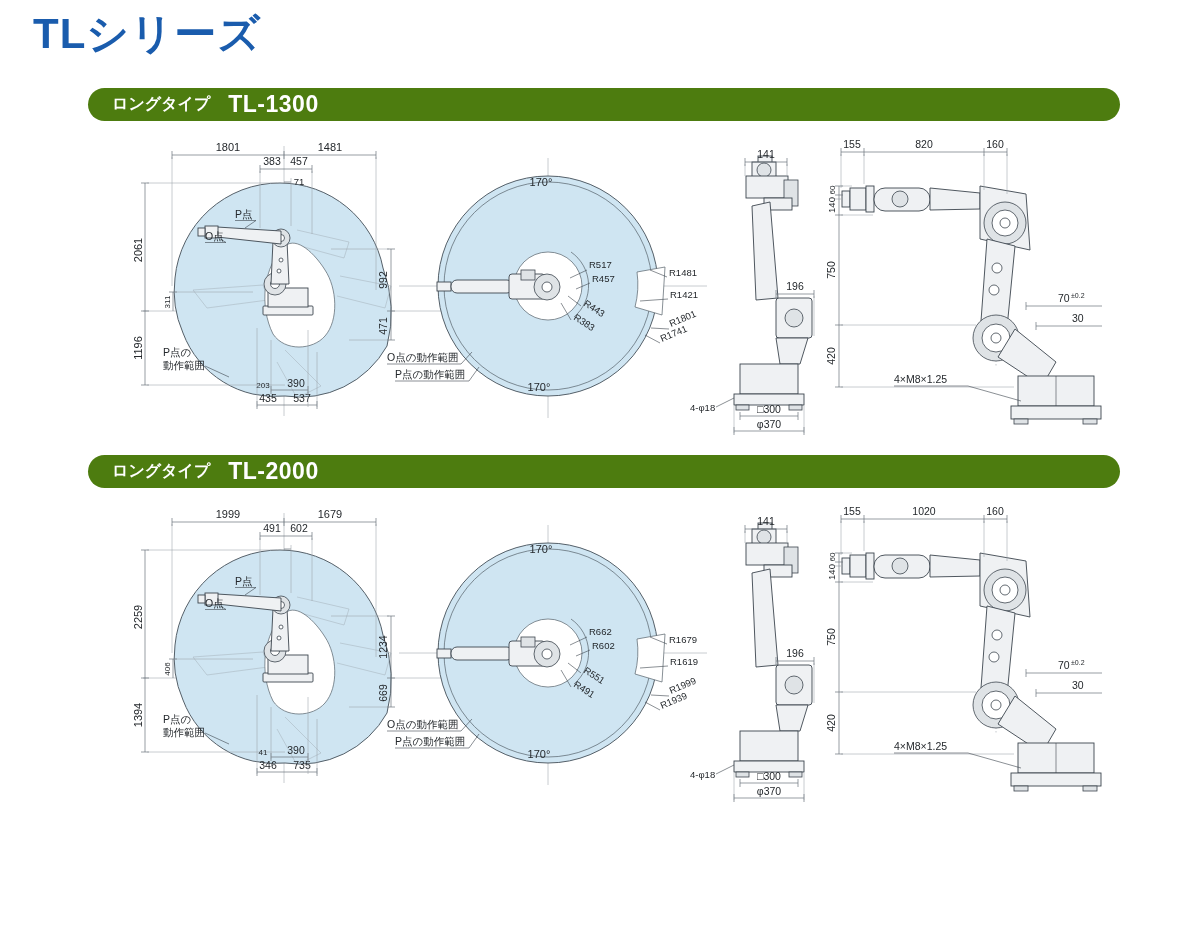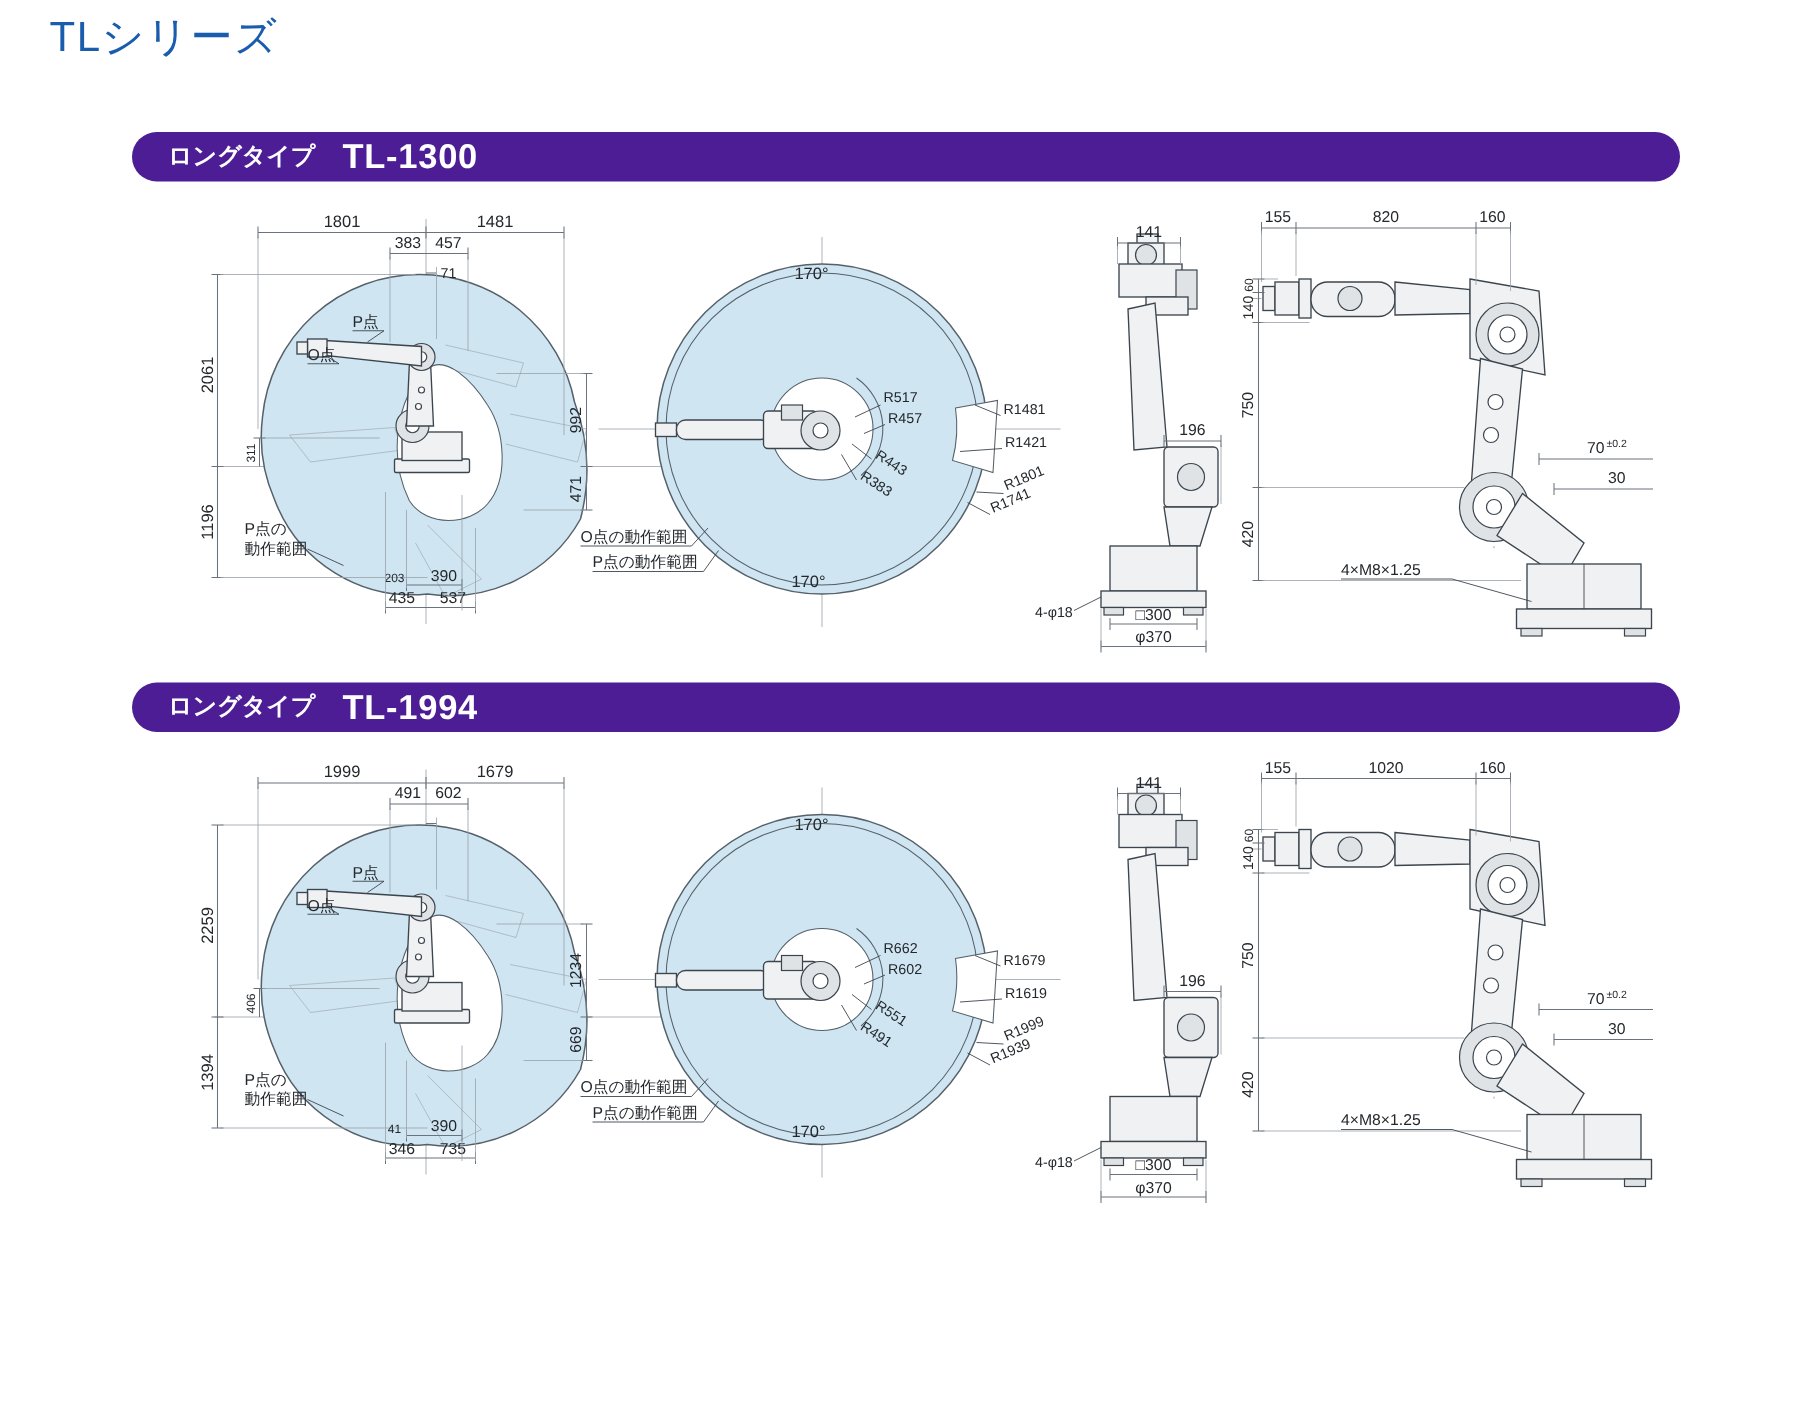--- a/index.html
+++ b/index.html
@@ -1,21 +1,21 @@
 <!DOCTYPE html>
 <html><head>
 <meta charset="utf-8">
 <style>
   html,body{margin:0;padding:0;}
   body{width:1200px;height:943px;background:#ffffff;position:relative;overflow:hidden;
        font-family:"Liberation Sans",sans-serif;}
-  .page-title{position:absolute;left:33px;top:6px;font-size:28px;font-weight:normal;
+  .page-title{position:absolute;left:33px;top:6px;font-size:42px;font-weight:bold;
        color:#1a5cad;letter-spacing:1px;}
   .model-section{position:absolute;left:0;width:1200px;height:370px;}
-  .bar{position:absolute;left:88px;top:0;width:1032px;height:33px;background:#4c1d95;
+  .bar{position:absolute;left:88px;top:0;width:1032px;height:33px;background:#4d7c0f;
        border-radius:17px;display:flex;align-items:center;gap:18px;padding-left:24px;
        box-sizing:border-box;color:#ffffff;}
   .bar-type{font-size:16px;font-weight:bold;}
   .bar-model{font-size:23px;font-weight:bold;letter-spacing:.5px;}
   svg.d{position:absolute;overflow:visible;}
   .dA{left:135px;top:50px;}
   .dB{left:373px;top:58px;}
   .dC{left:688px;top:60px;}
   .dD{left:828px;top:50px;}
   
@@ -304,21 +304,21 @@
         <line class="lead" x1="140" y1="248" x2="193" y2="263"></line>
       </g>
     </svg>
 
   </section>
 
   <section class="model-section" style="top: 455px;">
 
     <div class="bar">
       <span class="bar-type">ロングタイプ</span>
-      <span class="bar-model">TL-1994</span>
+      <span class="bar-model">TL-2000</span>
     </div>
 
     <svg class="d dA" width="340" height="300" viewBox="0 0 340 300">
       <g>
         <line class="ext" x1="149" y1="8" x2="149" y2="278"></line>
         <line class="ext" x1="8" y1="173" x2="332" y2="173"></line>
       </g>
       <path class="env" d="M145,45 A105,105 0 0 1 248,130 A130,130 0 0 1 252,208 A100,100 0 0 1 150,258 A98,98 0 0 1 48,195 A105,105 0 0 1 40,140 A105,105 0 0 1 145,45 Z"></path>
       <g>
         <polyline class="ghost" points="58,152 128,147 133,162 72,170 58,152"></polyline>

